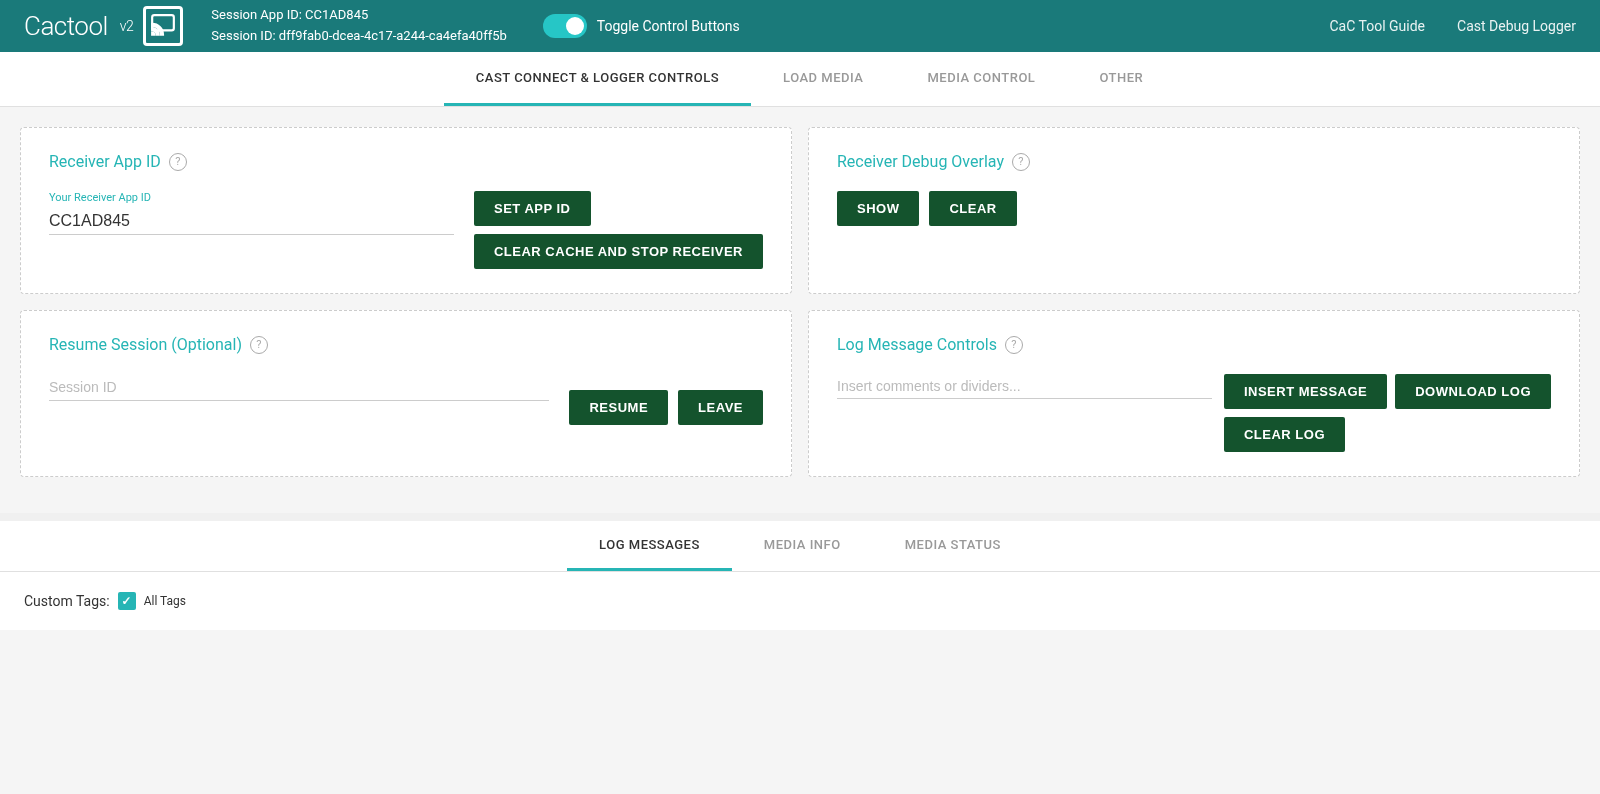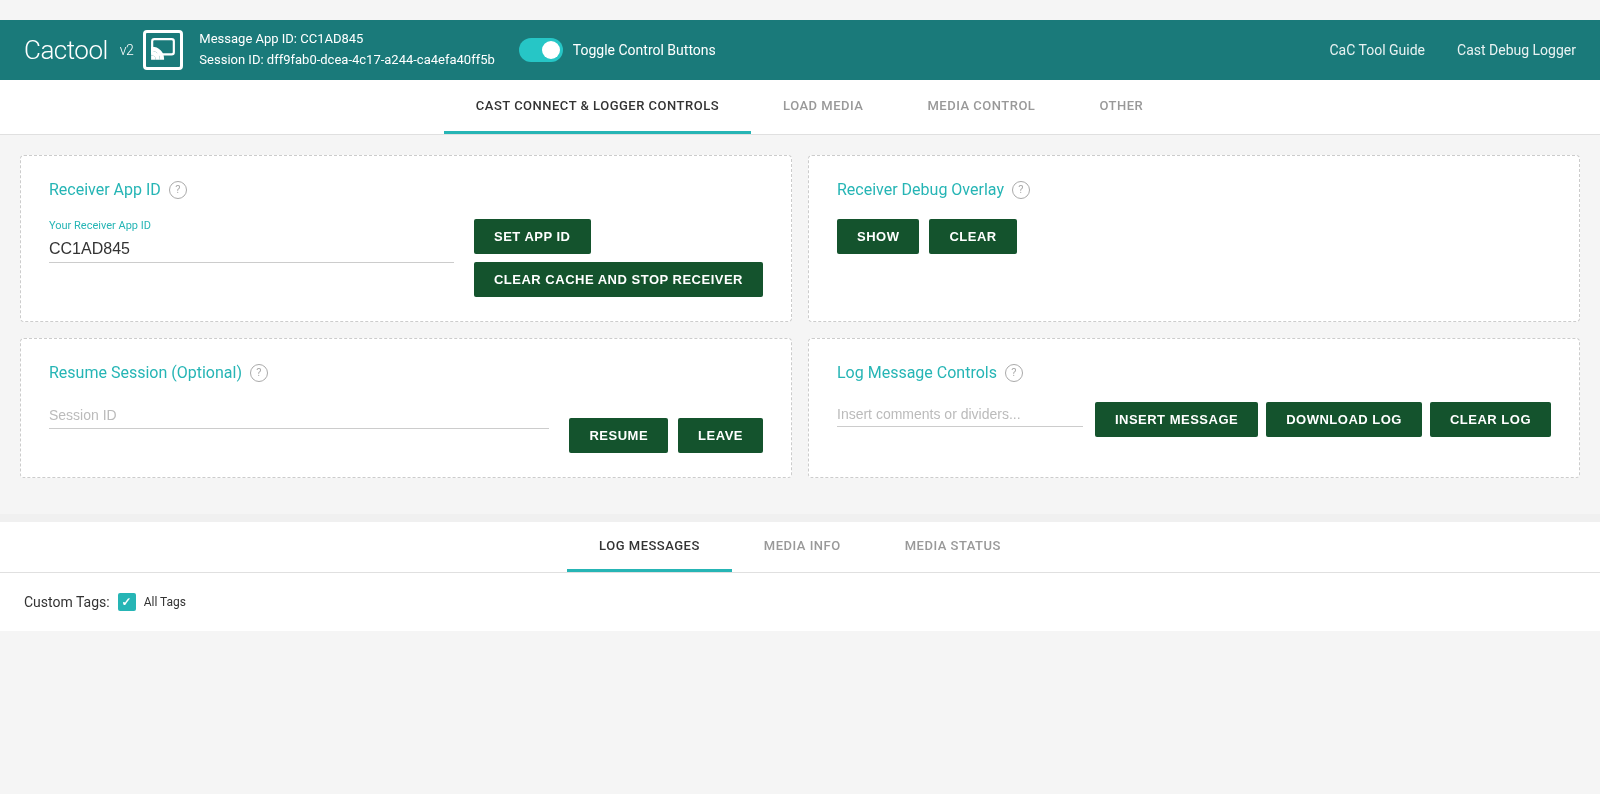--- a/index.html
+++ b/index.html
@@ -5,23 +5,22 @@
     * { box-sizing: border-box; margin: 0; padding: 0; }
     body { font-family: 'Roboto', Arial, sans-serif; background: #f5f5f5; color: #333; font-size: 14px; }
 
     
     .header {
       background: #1a7a7a;
       color: white;
       display: flex;
       align-items: center;
       padding: 0 24px;
-      height: 60px;
-      gap: 8px;
-      margin-top: 20px;
+      height: 52px;
+      gap: 20px;
     }
     .header-logo {
       display: flex;
       align-items: center;
       gap: 10px;
       font-size: 26px;
       font-weight: 300;
       letter-spacing: -0.5px;
     }
     .header-logo span.v2 { font-size: 14px; margin-left: 2px; }
@@ -209,21 +208,21 @@
       border-bottom: 1px solid #ccc;
       padding: 4px 0;
       font-size: 14px;
       color: #333;
       outline: none;
       background: transparent;
     }
     .log-input::placeholder { color: #bbb; }
     .log-btn-group {
       display: flex;
-      flex-direction: row;
+      flex-direction: column;
       gap: 8px;
     }
     .log-btn-row {
       display: flex;
       gap: 8px;
     }
 
     
     .bottom-tabs-container {
       background: white;
@@ -314,21 +313,21 @@
       <svg viewBox="0 0 24 24" fill="none" stroke="white" stroke-width="2">
         <path d="M2 18v2h2c0-1.1-.9-2-2-2z"></path>
         <path d="M2 14v2c2.2 0 4 1.8 4 4h2c0-3.3-2.7-6-6-6z"></path>
         <path d="M2 10v2c4.4 0 8 3.6 8 8h2c0-5.5-4.5-10-10-10z"></path>
         <rect x="2" y="2" width="20" height="14" rx="2"></rect>
       </svg>
     </div>
   </div>
   <div class="header-info">
     <span>
-      <span>Message App ID:</span> <span>CC1AD845</span>
+      <span>Session App ID:</span> <span>CC1AD845</span>
     </span>
     <span>
       <span>Session ID:</span> <span>dff9fab0-dcea-4c17-a244-ca4efa40ff5b</span>
     </span>
   </div>
   <div class="header-toggle">
     <div class="toggle-switch"></div>
     <span>Toggle Control Buttons</span>
   </div>
   <nav class="header-nav">

